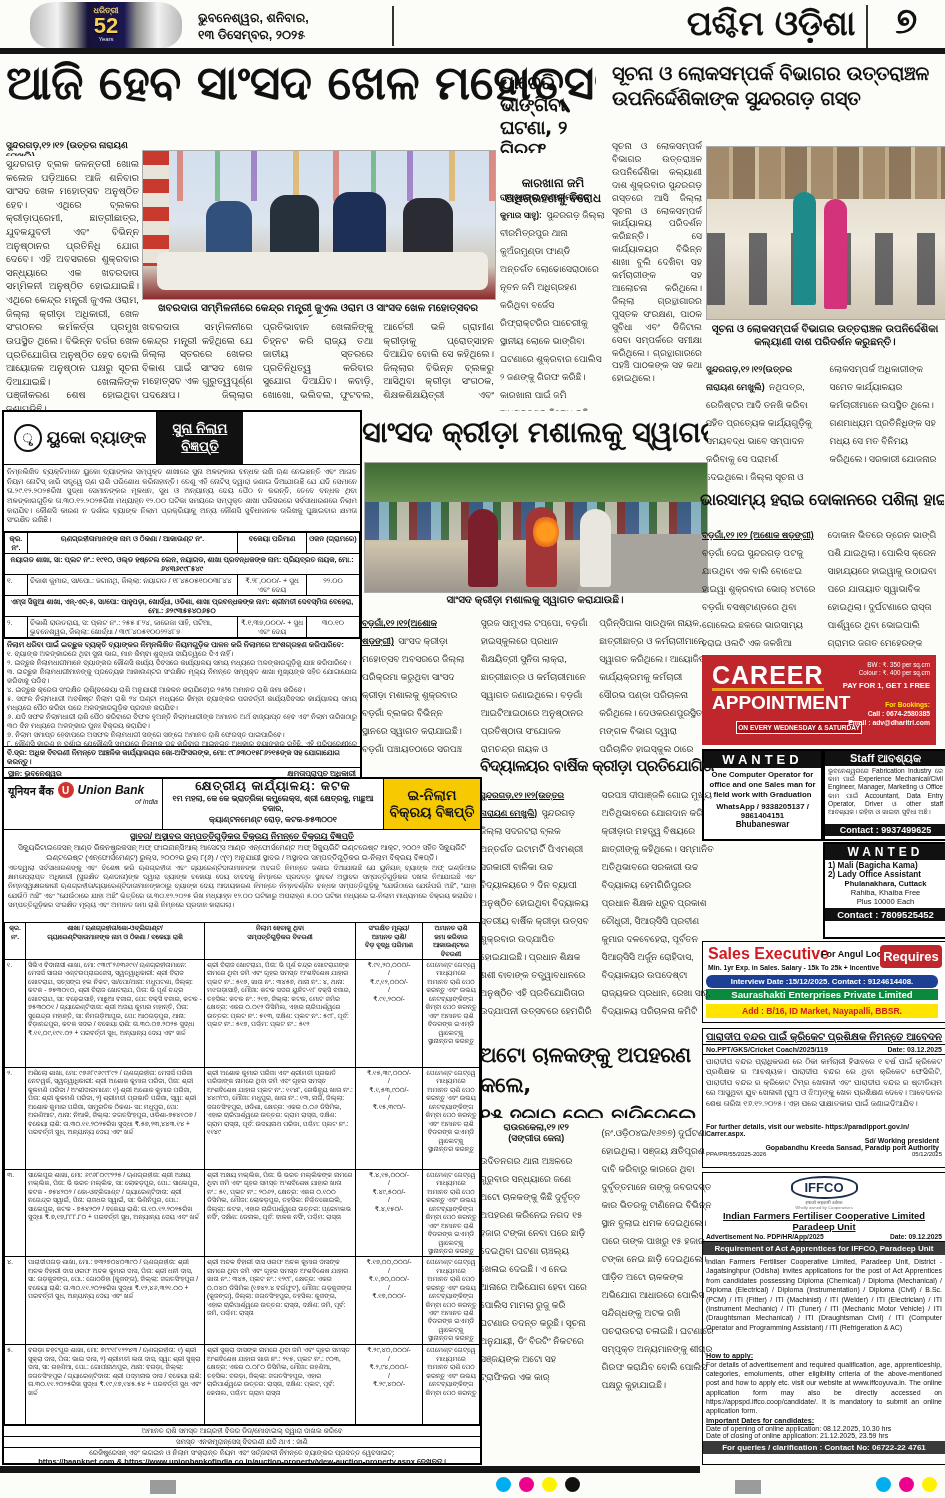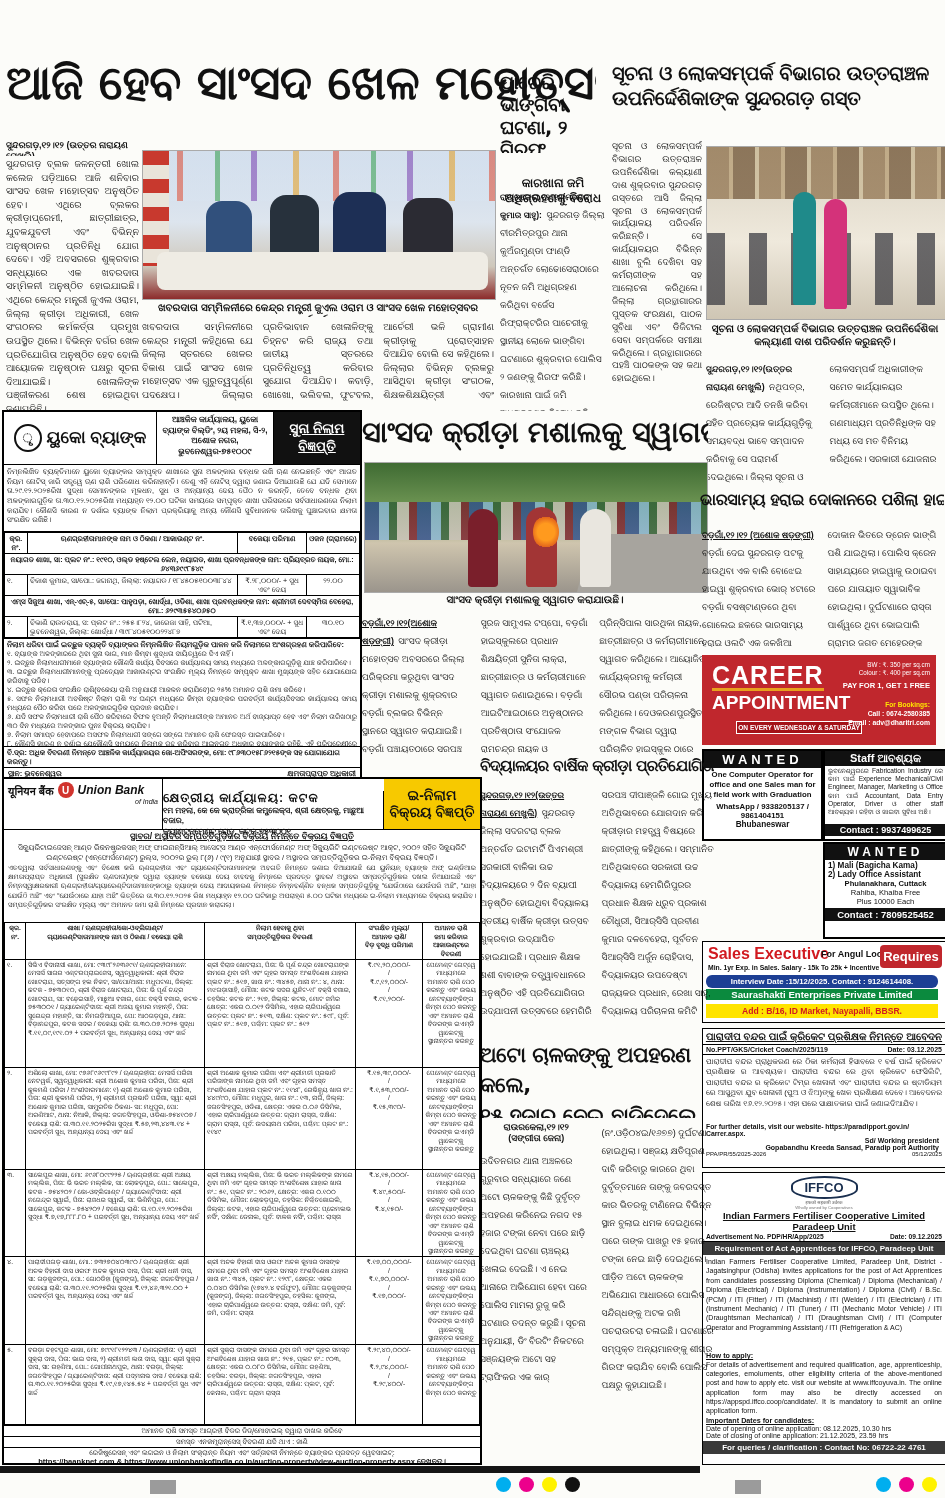--- a/index.html
+++ b/index.html
@@ -44,20 +44,34 @@
   .ad-hd{letter-spacing:4px;font-weight:bold;text-align:center;}
   .ylw{color:#ffe400;}
   .dot{border-radius:50%;width:15px;height:15px;display:inline-block;margin:0 4px;}
   .sq{width:26px;height:14px;background:#9b9b9b;display:inline-block;}
 </style>
 </head>
 <body>
 
 <div class="page">
 
+  <div class="abs" style="left:0;top:0;width:945px;height:55px;">
+    <div class="abs" style="left:30px;top:2px;width:152px;height:47px;background:linear-gradient(90deg,#b9b9b9,#f2f2f2 18%,#8a8a8a 30%,#15123a 38%,#1a1650 62%,#8a8a8a 70%,#f2f2f2 84%,#b9b9b9);border-radius:24px/20px;overflow:hidden;text-align:center;">
+      <div style="color:#f3d27a;font-size:8px;font-weight:bold;margin-top:4px;">ଧରିତ୍ରୀ</div>
+      <div style="color:#f7cf55;font-size:22px;font-weight:900;line-height:.9;text-shadow:0 1px 1px #000;">52</div>
+      <div style="color:#e8e8e8;font-size:6px;">Years</div>
+    </div>
+    <div class="abs pre b" style="left:198px;top:10px;font-size:12.5px;line-height:1.35;">ଭୁବନେଶ୍ୱର, ଶନିବାର,
+୧୩ ଡିସେମ୍ବର, ୨୦୨୫</div>
+    <div class="abs vline" style="left:392px;top:6px;height:40px;"></div>
+    <div class="abs hl" style="left:600px;top:6px;width:255px;font-size:34px;text-align:right;">ପଶ୍ଚିମ ଓଡ଼ିଶା</div>
+    <div class="abs vline" style="left:866px;top:5px;height:43px;width:2px;"></div>
+    <div class="abs hl" style="left:876px;top:2px;width:60px;font-size:36px;text-align:center;">୭</div>
+    <div class="abs rule" style="left:0;top:48px;width:945px;height:6px;"></div>
+  </div>
 
   <div class="abs hl clip" style="left:6px;top:58px;width:590px;height:78px;font-size:47px;white-space:nowrap;">ଆଜି ହେବ ସାଂସଦ ଖେଳ ମହୋତ୍ସବ</div>
   <div class="abs b clip" style="left:6px;top:140px;width:133px;height:16px;font-size:9px;">ସୁନ୍ଦରଗଡ଼,୧୨।୧୨ (ଉତ୍ତର ନାରାୟଣ ମେଖୁଲି)</div>
   <div class="abs body-txt clip" style="left:6px;top:157px;width:133px;height:253px;font-size:9.6px;">ସୁନ୍ଦରଗଡ଼ ବ୍ଲକ ଜଳନ୍ତରୀ ଖୋଲ କଲେଜ ପଡ଼ିଆରେ ଆଜି ଶନିବାର ସାଂସଦ ଖେଳ ମହୋତ୍ସବ ଅନୁଷ୍ଠିତ ହେବ। ଏଥିରେ ବ୍ଲକର କ୍ରୀଡ଼ାପ୍ରେମୀ, ଛାତ୍ରୀଛାତ୍ର, ଯୁବକଯୁବତୀ ଏବଂ ବିଭିନ୍ନ ଅନୁଷ୍ଠାନର ପ୍ରତିନିଧି ଯୋଗ ଦେବେ। ଏହି ଅବସରରେ ଶୁକ୍ରବାର ସନ୍ଧ୍ୟାରେ ଏକ ଖବରଦାତା ସମ୍ମିଳନୀ ଅନୁଷ୍ଠିତ ହୋଇଯାଇଛି। ଏଥିରେ କେନ୍ଦ୍ର ମନ୍ତ୍ରୀ ଜୁଏଲ ଓରାମ, ଜିଲ୍ଲା କ୍ରୀଡ଼ା ଅଧିକାରୀ, ଖେଳ ସଂଗଠନର କର୍ମକର୍ତ୍ତା ପ୍ରମୁଖ ଉପସ୍ଥିତ ଥିଲେ। ବିଭିନ୍ନ ବର୍ଗର ଖେଳ ପ୍ରତିଯୋଗିତା ଅନୁଷ୍ଠିତ ହେବ ବୋଲି ଆୟୋଜକ ଅନୁଷ୍ଠାନ ପକ୍ଷରୁ ସୂଚନା ଦିଆଯାଇଛି। ଖେଳାଳିଙ୍କ ପଞ୍ଜୀକରଣ ଶେଷ ହୋଇଥିବା ଜଣାପଡ଼ିଛି।</div>
 
   <div class="abs photo ph1" style="left:142px;top:150px;width:352px;height:148px;">
     <div class="ph1-banner"></div>
     <div class="ph1-stripe"></div>
     <div class="fig" style="left:18%;top:34%;width:13%;height:58%;background:#31507c;"></div>
     <div class="fig" style="left:36%;top:30%;width:14%;height:62%;background:#27313c;"></div>
@@ -88,21 +102,20 @@
     <span class="dl" style="font-size:8.8px;">ସୁନ୍ଦରଗଡ଼,୧୨।୧୨(ଉତ୍ତର ନାରାୟଣ ମେଖୁଲି)</span>
     <span class="body-txt" style="font-size:9.1px;display:inline;">ନଥିପତ୍ର, ରେଜିଷ୍ଟର ଆଦି ତନଖି କରିବା ସହିତ ପ୍ରତ୍ୟେକ କାର୍ଯ୍ୟଗୁଡ଼ିକୁ ସମୟବଦ୍ଧ ଭାବେ ସମ୍ପାଦନ କରିବାକୁ ସେ ପରାମର୍ଶ ଦେଇଥିଲେ। ଜିଲ୍ଲା ସୂଚନା ଓ ଲୋକସମ୍ପର୍କ ଅଧିକାରୀଙ୍କ ସମେତ କାର୍ଯ୍ୟାଳୟର କର୍ମଚାରୀମାନେ ଉପସ୍ଥିତ ଥିଲେ। ଗଣମାଧ୍ୟମ ପ୍ରତିନିଧିଙ୍କ ସହ ମଧ୍ୟ ସେ ମତ ବିନିମୟ କରିଥିଲେ। ସରକାରୀ ଯୋଜନାର ସଫଳ ପ୍ରଚାର ପ୍ରସାର ଉପରେ ଗୁରୁତ୍ୱ ଦେବାକୁ କହିଥିଲେ।</span>
   </div>
 
   <div class="abs boxed clip" style="left:2px;top:410px;width:356px;height:366px;">
     <div style="display:flex;border-bottom:1.5px solid #000;height:52px;">
       <div style="width:152px;border-right:1.5px solid #000;display:flex;align-items:center;justify-content:center;gap:5px;">
         <span style="width:24px;height:24px;border:2.5px solid #111;border-radius:50%;display:inline-flex;align-items:center;justify-content:center;font-size:12px;font-weight:900;">ୄ</span>
         <span class="b" style="font-size:17px;">ୟୁକୋ ବ୍ୟାଙ୍କ</span>
       </div>
-      <div class="b c" style="flex:1;font-size:8.2px;line-height:1.3;padding:3px 3px;border-right:1.5px solid #000;">ଆଞ୍ଚଳିକ କାର୍ଯ୍ୟାଳୟ, ୟୁକୋ ବ୍ୟାଙ୍କ ବିଲ୍ଡିଂ, ୨ୟ ମହଲା, ସି-୨, ଅଶୋକ ନଗର, ଭୁବନେଶ୍ୱର-୭୫୧୦୦୯</div>
       <div class="inv b c pre" style="width:86px;font-size:13.5px;line-height:1.3;display:flex;align-items:center;justify-content:center;text-decoration:underline;">ସୁନା ନିଲାମ ବିଜ୍ଞପ୍ତି</div>
     </div>
     <div class="tinyj" style="padding:2px 3px;height:62px;overflow:hidden;border-bottom:1px solid #000;">ନିମ୍ନଲିଖିତ ବ୍ୟକ୍ତିମାନେ ୟୁକୋ ବ୍ୟାଙ୍କର ସମ୍ପୃକ୍ତ ଶାଖାରେ ସୁନା ଅଳଙ୍କାର ବନ୍ଧକ ରଖି ଋଣ ନେଇଛନ୍ତି ଏବଂ ଆଗତ ନିୟମ ନୋଟିସ୍ ଜାରି ସତ୍ତ୍ୱେ ଋଣ ରାଶି ପରିଶୋଧ କରିନାହାନ୍ତି। ତେଣୁ ଏହି ନୋଟିସ୍ ଦ୍ୱାରା ଜଣାଇ ଦିଆଯାଉଛି ଯେ ଯଦି ସେମାନେ ତା.୨୯.୧୨.୨୦୨୫ରିଖ ସୁଦ୍ଧା ସେମାନଙ୍କର ମୂଳଧନ, ସୁଧ ଓ ଅନ୍ୟାନ୍ୟ ଦେୟ ପୈଠ ନ କରନ୍ତି, ତେବେ ବନ୍ଧକ ଥିବା ଅଳଙ୍କାରଗୁଡ଼ିକ ତା.୩୦.୧୨.୨୦୨୫ରିଖ ମଧ୍ୟାହ୍ନ ୧୨.୦୦ ଘଟିକା ସମୟରେ ସମ୍ପୃକ୍ତ ଶାଖା ପରିସରରେ ସର୍ବସାଧାରଣରେ ନିଲାମ କରାଯିବ। କୌଣସି କାରଣ ନ ଦର୍ଶାଇ ବ୍ୟାଙ୍କ ନିଲାମ ପ୍ରକ୍ରିୟାକୁ ଅନ୍ୟ କୌଣସି ସୁବିଧାଜନକ ତାରିଖକୁ ଘୁଞ୍ଚାଇବାର କ୍ଷମତା ସଂରକ୍ଷିତ ରଖିଛି।</div>
     <table class="bank" style="font-size:7.2px;">
       <tbody>
           <tr>
         <th style="width:18px;">କ୍ର. ନଂ.</th>
         <th>ଋଣଗ୍ରହୀତାମାନଙ୍କ ନାମ ଓ ଠିକଣା / ଆକାଉଣ୍ଟ ନଂ.</th>
         <th style="width:64px;">ବକେୟା ପରିମାଣ</th>
         <th style="width:48px;">ଓଜନ (ଗ୍ରାମରେ)</th>
@@ -265,21 +278,21 @@
   <div class="abs boxed clip" style="left:2px;top:777px;width:476px;height:684px;">
     <div style="display:flex;border-bottom:1.5px solid #000;height:50px;">
       <div style="width:150px;border-right:1.5px solid #000;padding:3px 4px;">
         <div style="display:flex;align-items:center;gap:4px;">
           <span class="b" style="font-size:11px;">यूनियन बैंक</span>
           <span style="width:16px;height:16px;background:#d1342e;border-radius:50%;display:inline-flex;align-items:center;justify-content:center;color:#fff;font-weight:900;font-size:10px;">U</span>
           <span class="b" style="font-size:12px;font-style:italic;">Union Bank</span>
         </div>
         <div style="font-size:7px;text-align:right;font-style:italic;">of India</div>
       </div>
-      <div style="flex:1;border-right:1.5px solid #000;margin-top:12px;">
+      <div style="flex:1;border-right:1.5px solid #000;text-align:center;">
         <div class="b" style="font-size:12.5px;letter-spacing:1px;">କ୍ଷେତ୍ରୀୟ କାର୍ଯ୍ୟାଳୟ: କଟକ</div>
         <div class="b pre" style="font-size:8px;line-height:1.3;">୧ମ ମହଲା, କେ କେ ଭ୍ରାତ୍ରିକା କମ୍ପ୍ଲେକ୍ସ, ଶ୍ରୀ କ୍ଷେତ୍ରକୁ, ମାଛୁଆ ବଜାର,
 କ୍ୟାଣ୍ଟନମେଣ୍ଟ ରୋଡ଼, କଟକ-୭୫୩୦୦୧</div>
       </div>
       <div class="b c pre" style="width:96px;font-size:14px;line-height:1.25;display:flex;align-items:center;justify-content:center;background:#f7c900;text-align:center;">ଇ-ନିଲାମ
 ବିକ୍ରୟ ବିଜ୍ଞପ୍ତି</div>
     </div>
     <div class="b c u" style="font-size:8.6px;padding:1px 0;">ସ୍ଥାବର/ ଅସ୍ଥାବର ସମ୍ପତ୍ତିଗୁଡ଼ିକର ବିକ୍ରୟ ନିମନ୍ତେ ବିକ୍ରୟ ବିଜ୍ଞପ୍ତି</div>
     <div class="c" style="font-size:7.4px;line-height:1.3;padding:0 6px;">ସିକ୍ୟୁରିଟାଇଜେସନ୍ ଆଣ୍ଡ ରିକନଷ୍ଟ୍ରକସନ୍ ଅଫ୍ ଫାଇନାନ୍ସିଆଲ୍ ଆସେଟ୍ସ ଆଣ୍ଡ ଏନ୍‌ଫୋର୍ସମେଣ୍ଟ ଅଫ୍ ସିକ୍ୟୁରିଟି ଇଣ୍ଟରେଷ୍ଟ ଆକ୍ଟ, ୨୦୦୨ ସହିତ ସିକ୍ୟୁରିଟି ଇଣ୍ଟରେଷ୍ଟ (ଏନ୍‌ଫୋର୍ସମେଣ୍ଟ) ରୁଲ୍ସ, ୨୦୦୨ର ରୁଲ୍ ୮(୬) / ୯(୧) ଅନୁଯାୟୀ ସ୍ଥାବର / ଅସ୍ଥାବର ସମ୍ପତ୍ତିଗୁଡ଼ିକର ଇ-ନିଲାମ ବିକ୍ରୟ ବିଜ୍ଞପ୍ତି।</div>
     <div class="tinyj" style="font-size:6.9px;padding:1px 4px;height:58px;overflow:hidden;">ଏତଦ୍ୱାରା ସର୍ବସାଧାରଣଙ୍କୁ ଏବଂ ବିଶେଷ କରି ଋଣଗ୍ରହୀତା ଏବଂ ଗ୍ୟାରେଣ୍ଟିଦାତାମାନଙ୍କ ଅବଗତି ନିମନ୍ତେ ଜଣାଇ ଦିଆଯାଉଛି ଯେ ୟୁନିୟନ୍ ବ୍ୟାଙ୍କ ଅଫ୍ ଇଣ୍ଡିଆର କ୍ଷମତାପ୍ରାପ୍ତ ଅଧିକାରୀ (ସୁରକ୍ଷିତ ଋଣଦାତା)ଙ୍କ ଦ୍ୱାରା ବ୍ୟାଙ୍କ ବକେୟା ଦେୟ ବାବଦକୁ ନିମ୍ନରେ ପ୍ରଦତ୍ତ ସ୍ଥାବର/ ଅସ୍ଥାବର ସମ୍ପତ୍ତିଗୁଡ଼ିକର ଦଖଲ ନିଆଯାଇଛି ଏବଂ ନିମ୍ନସ୍ୱାକ୍ଷରକାରୀ ଋଣଗ୍ରହୀତା/ଗ୍ୟାରେଣ୍ଟିଦାତାମାନଙ୍କଠାରୁ ବ୍ୟାଙ୍କ ଦେୟ ଆଦାୟକରଣ ନିମନ୍ତେ ନିମ୍ନବର୍ଣ୍ଣିତ ବନ୍ଧକ ସମ୍ପତ୍ତିଗୁଡ଼ିକୁ “ଯେଉଁଠାରେ ଯେଉଁପରି ଅଛି”, “ଯାହା ଯେଉଁଠି ଅଛି” ଏବଂ “ଯେଉଁଠାରେ ଯାହା ଅଛି” ଭିତ୍ତିରେ ତା.୩୦.୧୨.୨୦୨୫ ରିଖ ମଧ୍ୟାହ୍ନ ୧୨.୦୦ ଘଟିକାରୁ ଅପରାହ୍ଣ ୫.୦୦ ଘଟିକା ମଧ୍ୟରେ ଇ-ନିଲାମ ମାଧ୍ୟମରେ ବିକ୍ରୟ କରାଯିବ। ସମ୍ପତ୍ତିଗୁଡ଼ିକର ସଂରକ୍ଷିତ ମୂଲ୍ୟ ଏବଂ ଅମାନତ ଜମା ରାଶି ନିମ୍ନରେ ପ୍ରଦାନ କରାଗଲା।</div>

